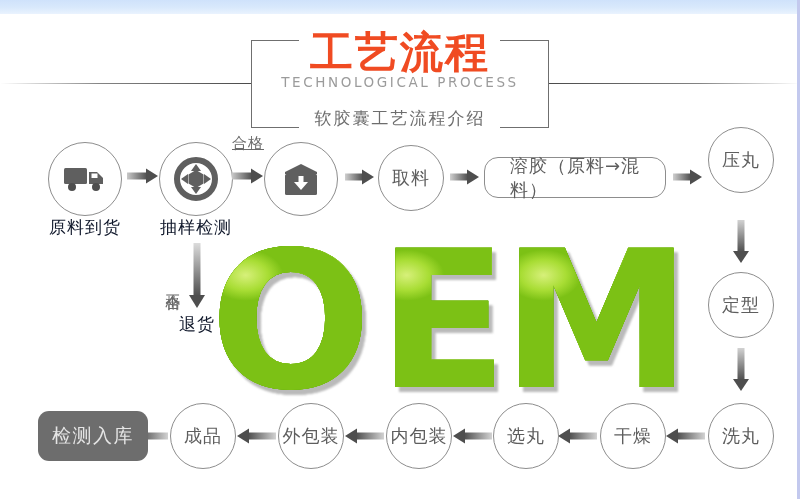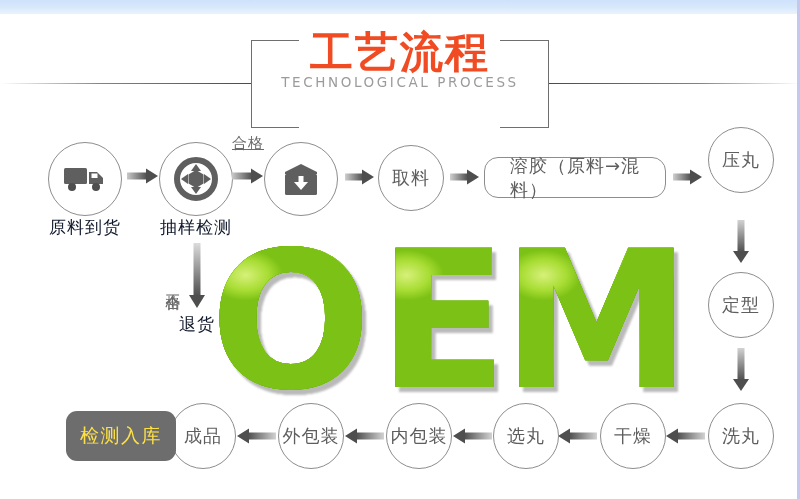--- a/index.html
+++ b/index.html
@@ -99,22 +99,22 @@
   .node-circle{
     border:1px solid #8d8d8d;border-radius:50%;
     background:transparent;
     font-size:18px;letter-spacing:1px;
   }
   .node-rounded{
     border:1.4px solid #8d8d8d;border-radius:14px;
     background:transparent;font-size:18px;letter-spacing:1px;padding-left:25px;
   }
   .node-filled{
-    background:#6d6d6d;border-radius:11px;color:#fde047;
-    font-size:19px;letter-spacing:1.5px;border:none;margin-left:28px;
+    background:#6d6d6d;border-radius:11px;color:#e5e5e5;
+    font-size:19px;letter-spacing:1.5px;border:none;
   }
   .node-label{
     position:absolute;text-align:center;color:#0f172a;
     font-size:17px;letter-spacing:1px;white-space:nowrap;
   }
   .edge-label{
     position:absolute;text-align:center;color:#6a6a6a;
     font-size:15px;letter-spacing:1px;white-space:nowrap;
   }
   .edge-label.vert{
@@ -140,20 +140,21 @@
 
     <div class="hdr-bracket l"></div>
     <div class="hdr-bracket r"></div>
     <div class="hdr-bracket-top l"></div>
     <div class="hdr-bracket-top r"></div>
     <div class="hdr-bracket-bot l"></div>
     <div class="hdr-bracket-bot r"></div>
 
     <div class="hdr-title">工艺流程</div>
     <div class="hdr-sub-en">TECHNOLOGICAL PROCESS</div>
+    <div class="hdr-sub-cn">软胶囊工艺流程介绍</div>
   </div>
 
   <div class="oem-wrap">
     <div class="oem-letter o">O</div>
     <div class="oem-letter e">E</div>
     <div class="oem-letter m">M</div>
   </div>
 
   <div class="node node-circle" style="left:48px;top:142px;width:74px;height:74px;">
     <span class="icon-box">

